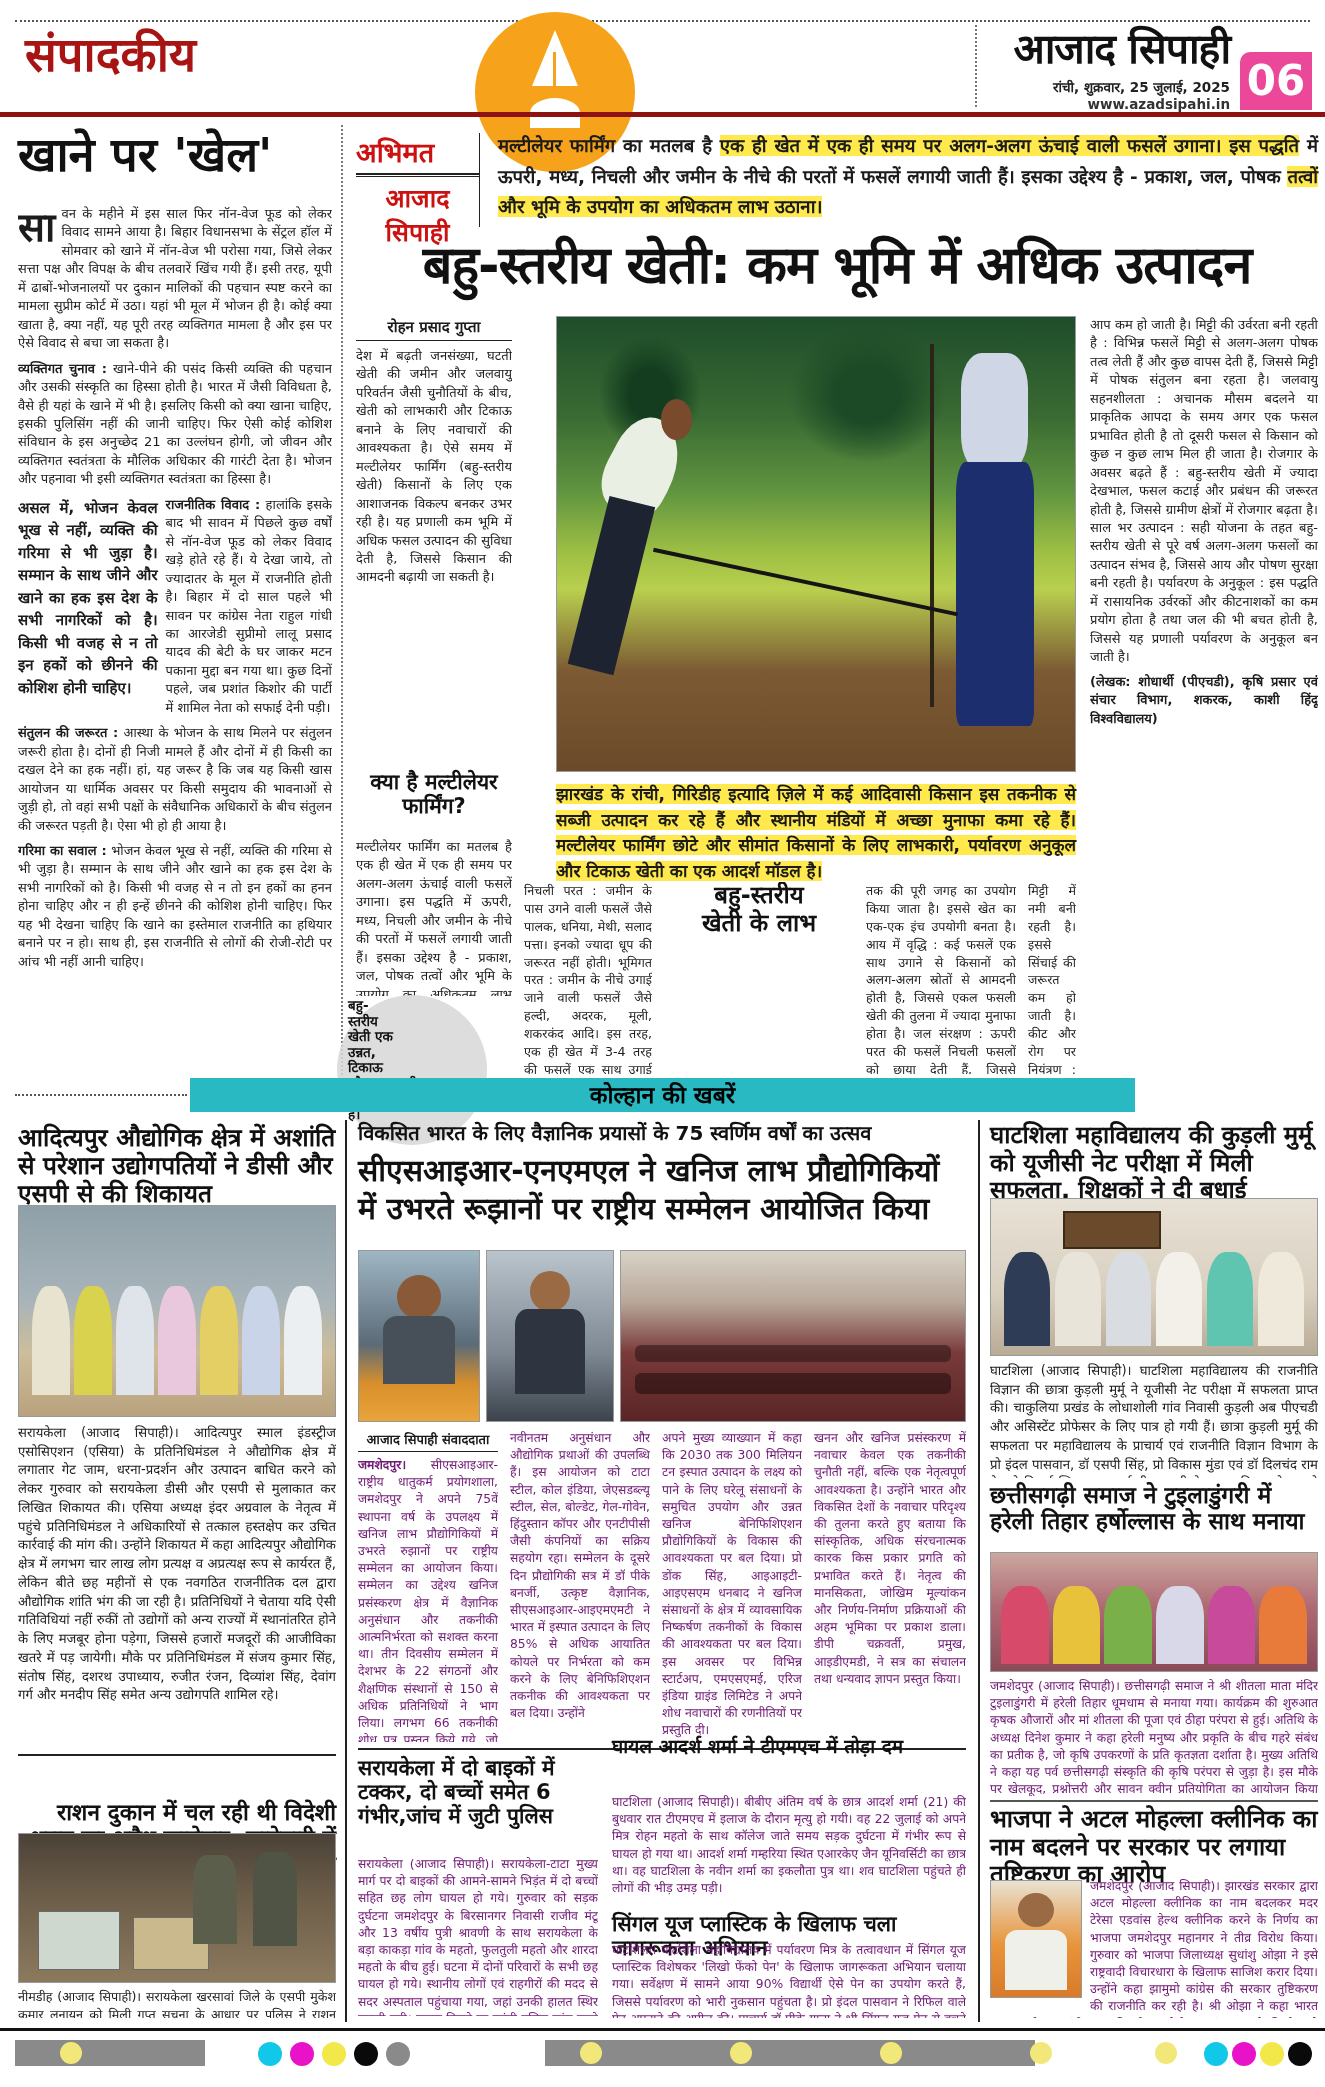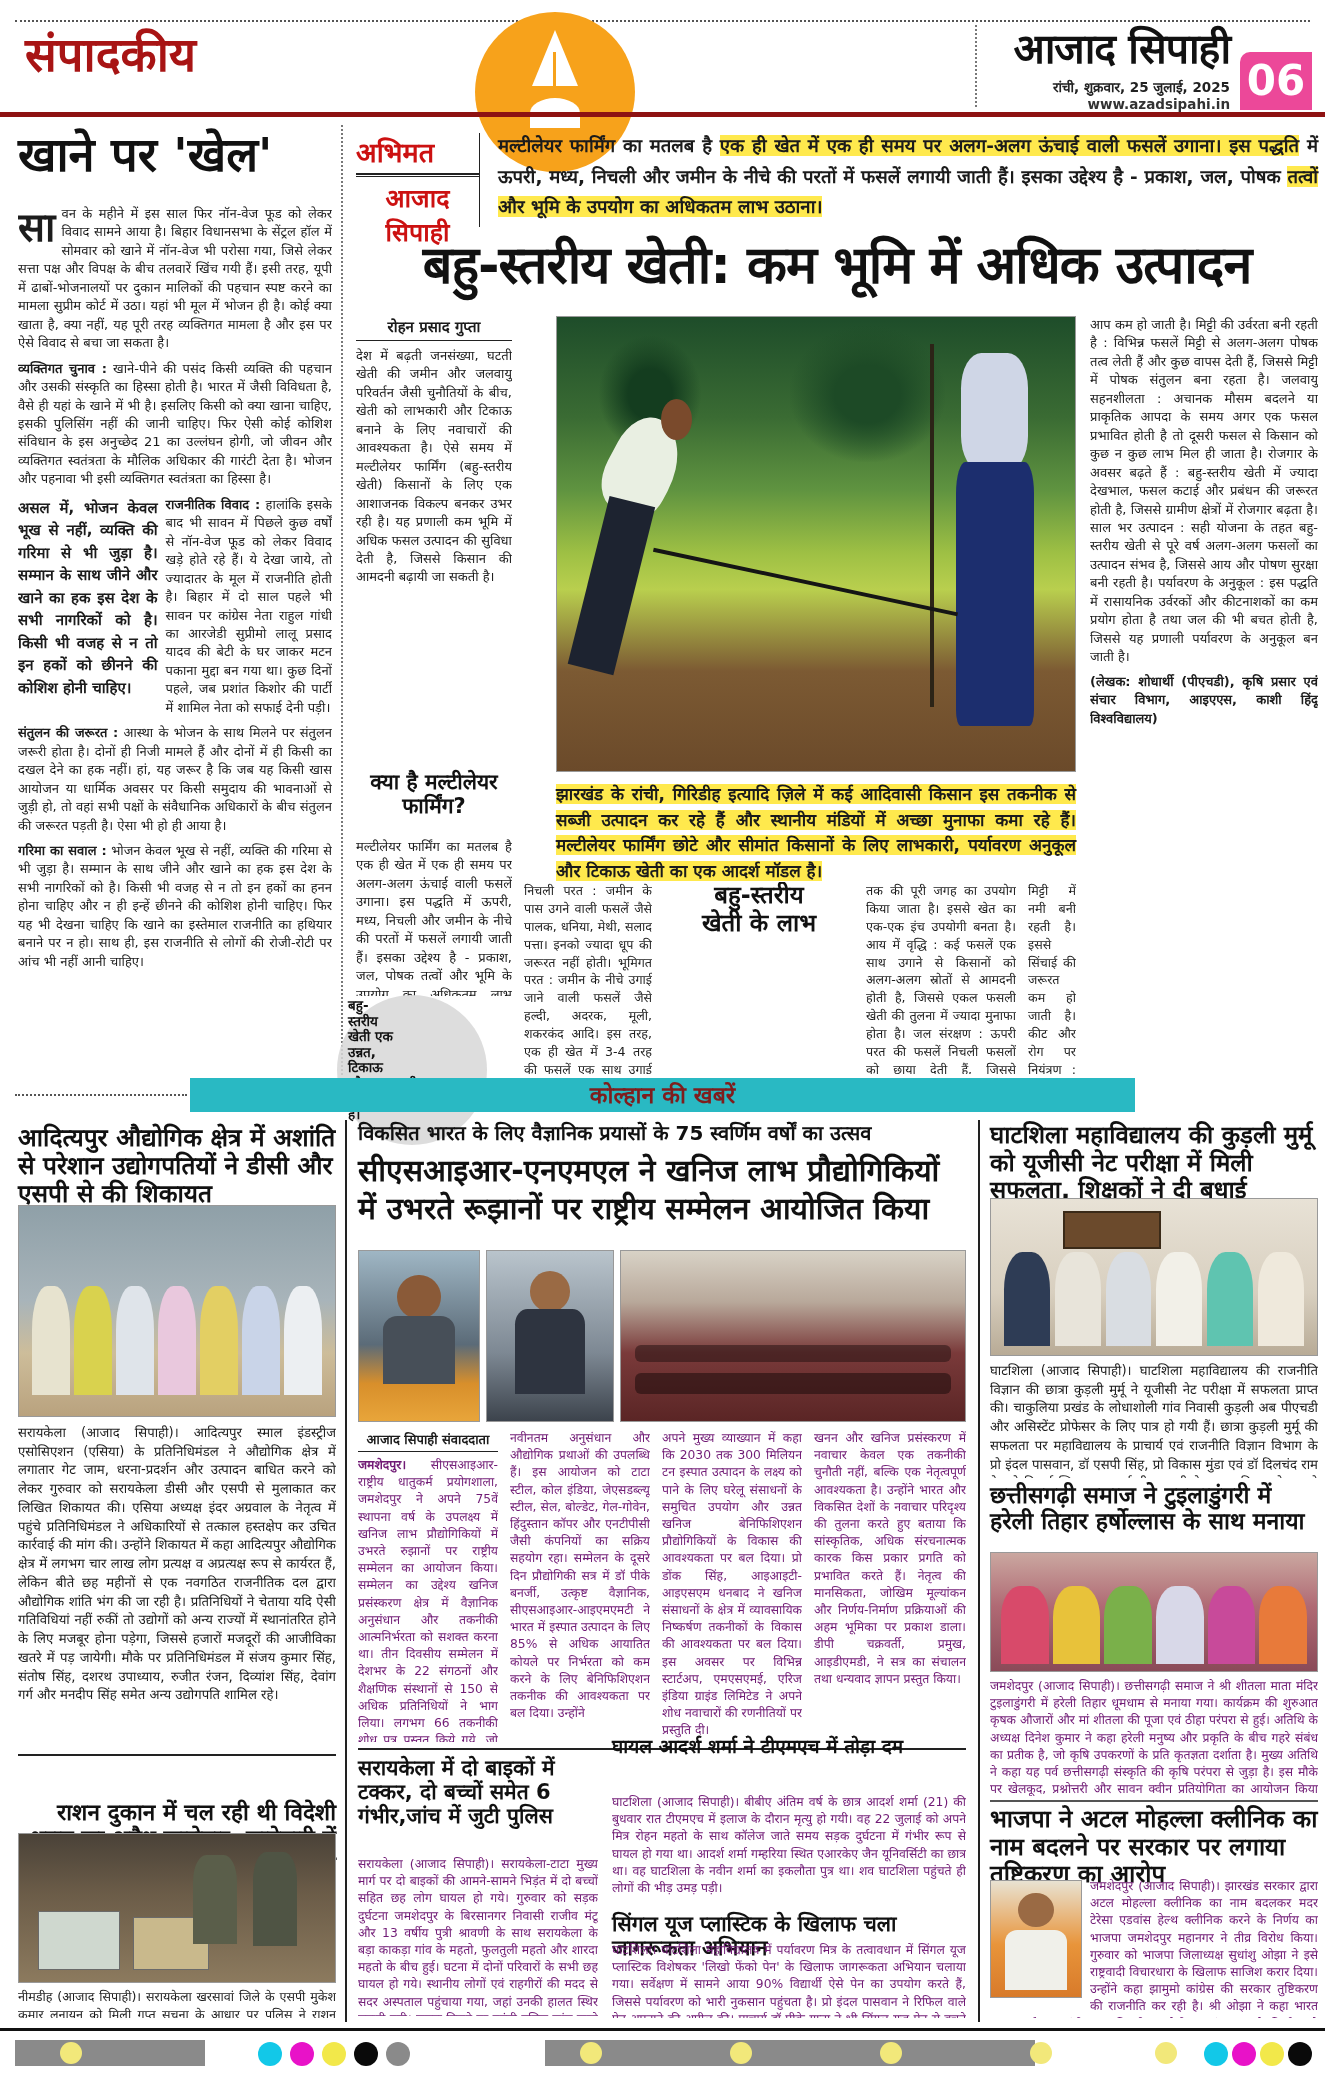--- a/index.html
+++ b/index.html
@@ -98,25 +98,25 @@
   <div class="abs clip bt" style="left:524px;top:882px;width:128px;height:192px;font-size:12.6px;">निचली परत : जमीन के पास उगने वाली फसलें जैसे पालक, धनिया, मेथी, सलाद पत्ता। इनको ज्यादा धूप की जरूरत नहीं होती। भूमिगत परत : जमीन के नीचे उगाई जाने वाली फसलें जैसे हल्दी, अदरक, मूली, शकरकंद आदि। इस तरह, एक ही खेत में 3-4 तरह की फसलें एक साथ उगाई जाती हैं, जिससे उत्पादन क्षमता बढ़ती है और जोखिम कम होता है।</div>
   <div class="abs clip" style="left:664px;top:882px;width:190px;height:192px;">
     <div class="hd prelines" style="font-size:24px;text-align:center;margin-bottom:6px;">बहु-स्तरीय
 खेती के लाभ</div>
   </div>
   <div class="abs clip bt" style="left:866px;top:882px;width:150px;height:192px;font-size:12.6px;">तक की पूरी जगह का उपयोग किया जाता है। इससे खेत का एक-एक इंच उपयोगी बनता है। आय में वृद्धि : कई फसलें एक साथ उगाने से किसानों को अलग-अलग स्रोतों से आमदनी होती है, जिससे एकल फसली खेती की तुलना में ज्यादा मुनाफा होता है। जल संरक्षण : ऊपरी परत की फसलें निचली फसलों को छाया देती हैं, जिससे वाष्पीकरण कम होता है और</div>
   <div class="abs clip bt" style="left:1028px;top:882px;width:48px;height:192px;font-size:12.6px;">मिट्टी में नमी बनी रहती है। इससे सिंचाई की जरूरत कम हो जाती है। कीट और रोग पर नियंत्रण : फसलों की विविधता के कारण कीट और रोगों का फैलाव कम होता है और रासायनिक छिड़काव की आवश्यकता भी घट जाती है। खरपतवार पर नियंत्रण : घनी फसल व्यवस्था के कारण मिट्टी तक धूप कम पहुंचती है, जिससे खरपतवारों की वृद्धि अपने</div>
 
   <div class="abs clip" style="left:1090px;top:316px;width:228px;height:760px;">
     <div class="bt">आप कम हो जाती है। मिट्टी की उर्वरता बनी रहती है : विभिन्न फसलें मिट्टी से अलग-अलग पोषक तत्व लेती हैं और कुछ वापस देती हैं, जिससे मिट्टी में पोषक संतुलन बना रहता है। जलवायु सहनशीलता : अचानक मौसम बदलने या प्राकृतिक आपदा के समय अगर एक फसल प्रभावित होती है तो दूसरी फसल से किसान को कुछ न कुछ लाभ मिल ही जाता है। रोजगार के अवसर बढ़ते हैं : बहु-स्तरीय खेती में ज्यादा देखभाल, फसल कटाई और प्रबंधन की जरूरत होती है, जिससे ग्रामीण क्षेत्रों में रोजगार बढ़ता है। साल भर उत्पादन : सही योजना के तहत बहु-स्तरीय खेती से पूरे वर्ष अलग-अलग फसलों का उत्पादन संभव है, जिससे आय और पोषण सुरक्षा बनी रहती है। पर्यावरण के अनुकूल : इस पद्धति में रासायनिक उर्वरकों और कीटनाशकों का कम प्रयोग होता है तथा जल की भी बचत होती है, जिससे यह प्रणाली पर्यावरण के अनुकूल बन जाती है।</div>
-    <div class="bt credit" style="margin-top:6px;">(लेखक: शोधार्थी (पीएचडी), कृषि प्रसार एवं संचार विभाग, आइएएस, काशी हिंदू विश्वविद्यालय)</div>
+    <div class="bt credit" style="margin-top:6px;">(लेखक: शोधार्थी (पीएचडी), कृषि प्रसार एवं संचार विभाग, शकरक, काशी हिंदू विश्वविद्यालय)</div>
   </div>
 
   <div class="abs dotline-h" style="left:15px;top:1094px;width:172px;"></div>
-  <div class="abs" style="left:190px;top:1078px;width:945px;height:34px;background:#29b9c3;color:#7f1d1d;font-size:23px;font-weight:bold;text-align:center;line-height:34px;">कोल्हान की खबरें</div>
+  <div class="abs" style="left:190px;top:1078px;width:945px;height:34px;background:#29b9c3;color:#000000;font-size:23px;font-weight:bold;text-align:center;line-height:34px;">कोल्हान की खबरें</div>
 
   <div class="abs rule-v" style="left:345px;top:1120px;height:902px;"></div>
   <div class="abs rule-v" style="left:978px;top:1120px;height:902px;"></div>
 
   <div class="abs hd" style="left:18px;top:1124px;width:318px;font-size:24.5px;">आदित्यपुर औद्योगिक क्षेत्र में अशांति से परेशान उद्योगपतियों ने डीसी और एसपी से की शिकायत</div>
   <div class="photo" style="left:18px;top:1205px;width:318px;height:212px;background:linear-gradient(180deg,#8fa0a8 0%,#a8b4ba 45%,#cdbd9a 70%,#b9a27e 100%);">
     <div class="abs" style="left:4%;top:38%;width:92%;height:52%;display:flex;gap:4px;">
       <div style="flex:1;background:#e7e3cf;border-radius:40% 40% 0 0;"></div>
       <div style="flex:1;background:#d9d24e;border-radius:40% 40% 0 0;"></div>
       <div style="flex:1;background:#dfe4ea;border-radius:40% 40% 0 0;"></div>

